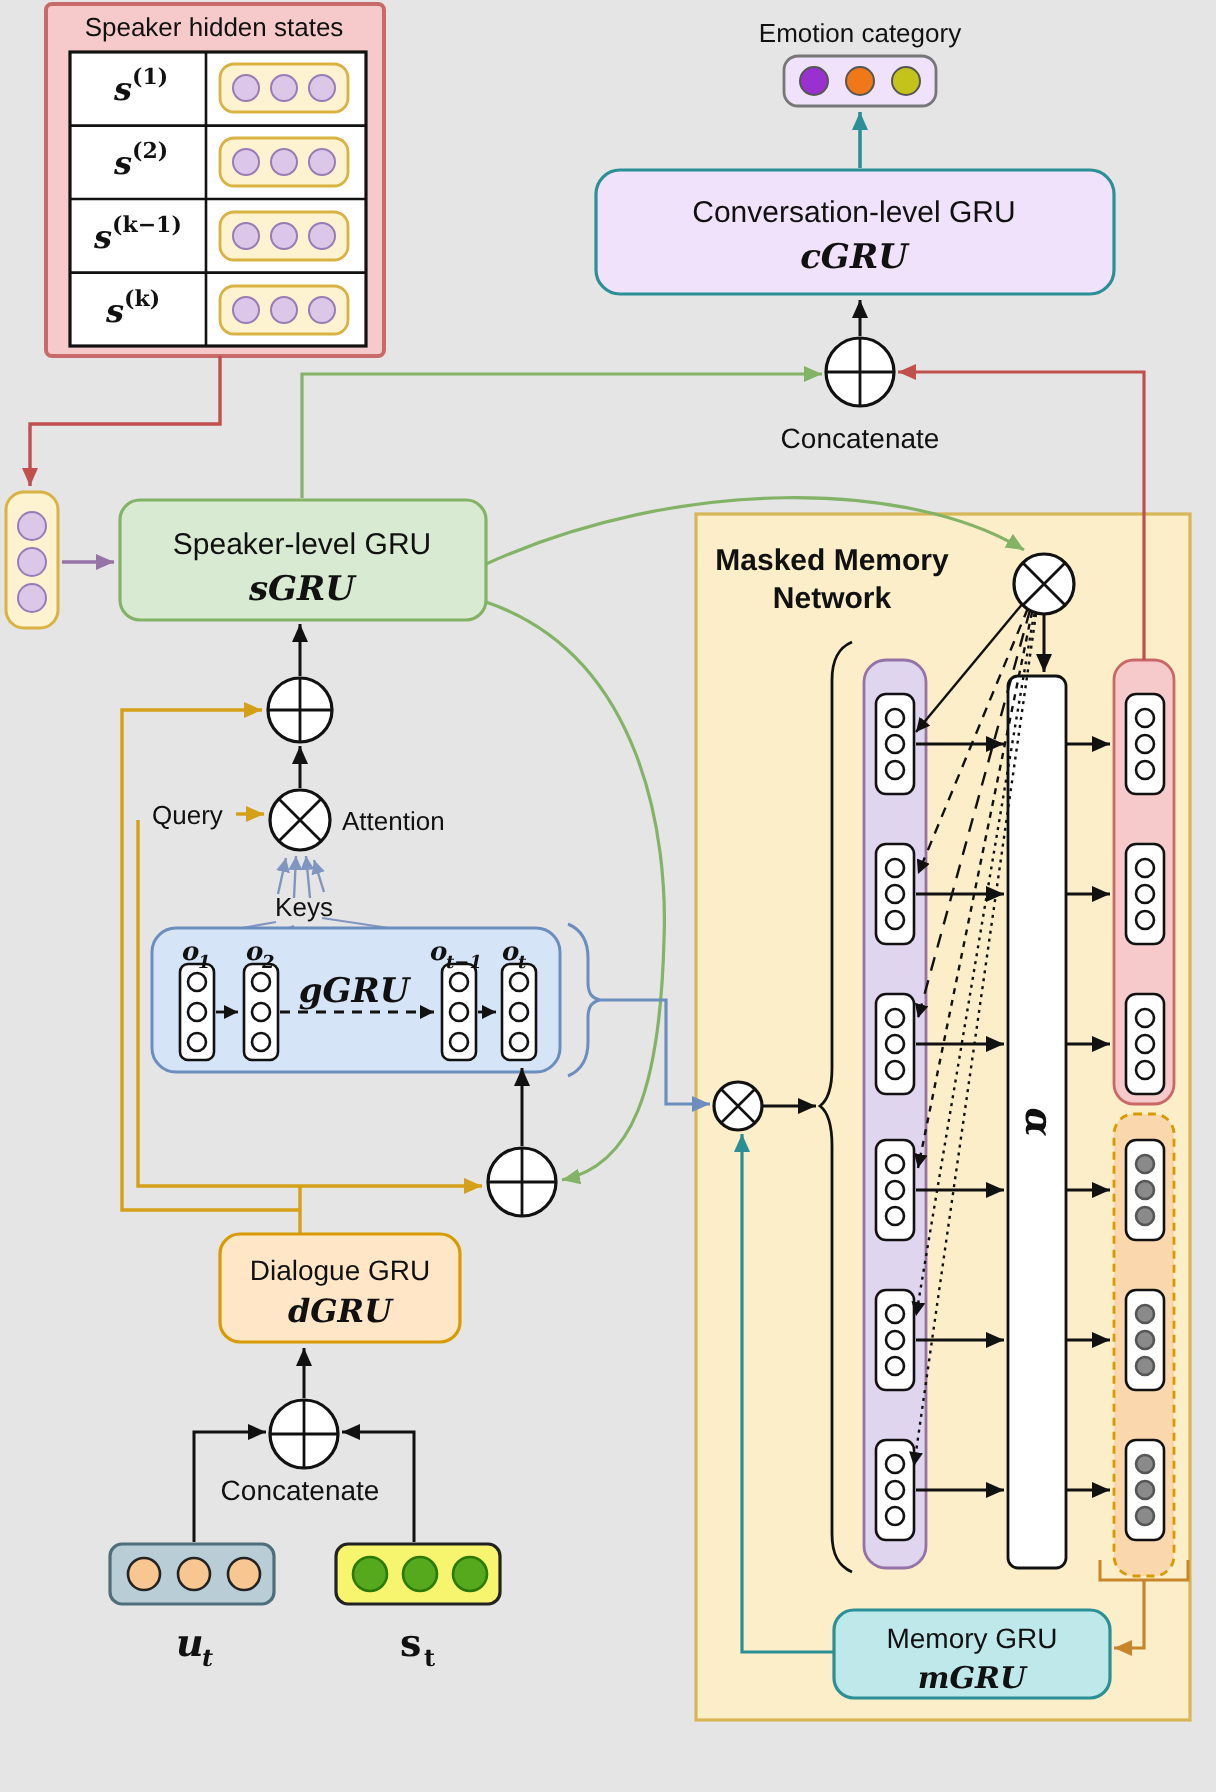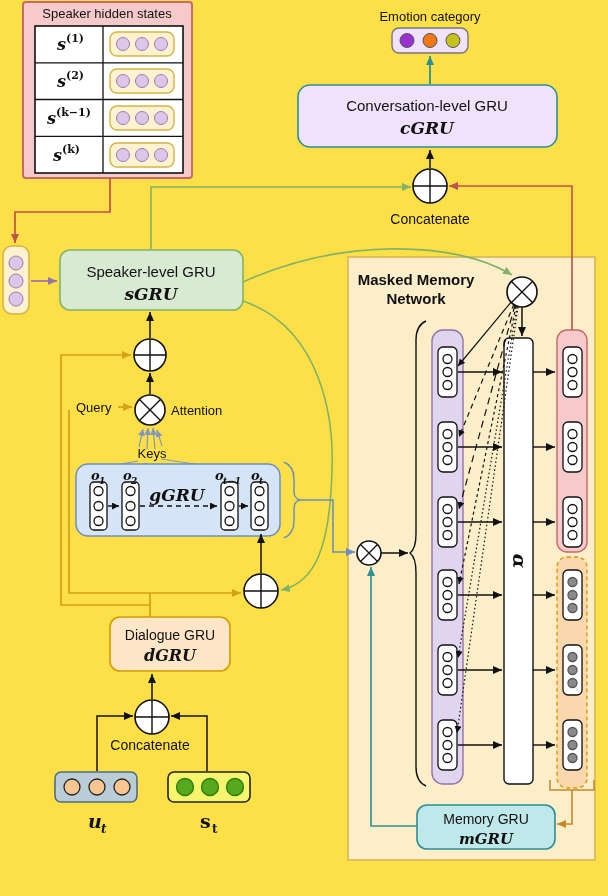--- a/index.html
+++ b/index.html
@@ -1,16 +1,16 @@
 <!DOCTYPE html>
 <html><head>
 <meta charset="utf-8">
 <style>
   html,body { margin:0; padding:0; background:#ffffff; }
-  .stage { position:relative; width:608px; height:896px; background:#fde047; overflow:hidden; }
+  .stage { position:relative; width:608px; height:896px; background:#e5e5e5; overflow:hidden; }
   svg { display:block; }
   text { fill:#111; }
   .sans   { font-family:"Liberation Sans","DejaVu Sans",sans-serif; }
   .b      { font-weight:bold; }
   .math   { font-family:"DejaVu Serif",serif; font-style:italic; font-weight:bold; }
   .mathup { font-family:"DejaVu Serif",serif; font-weight:bold; }
   .ln     { fill:none; }
 </style>
 </head>
 <body>

